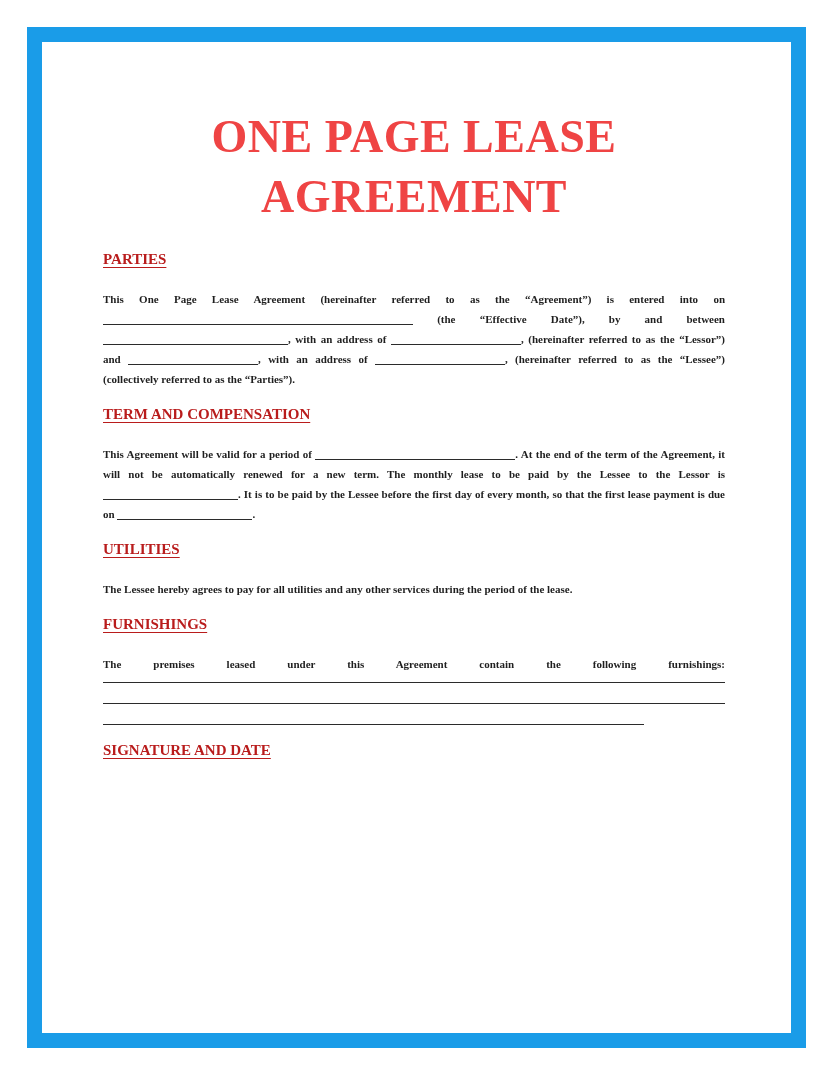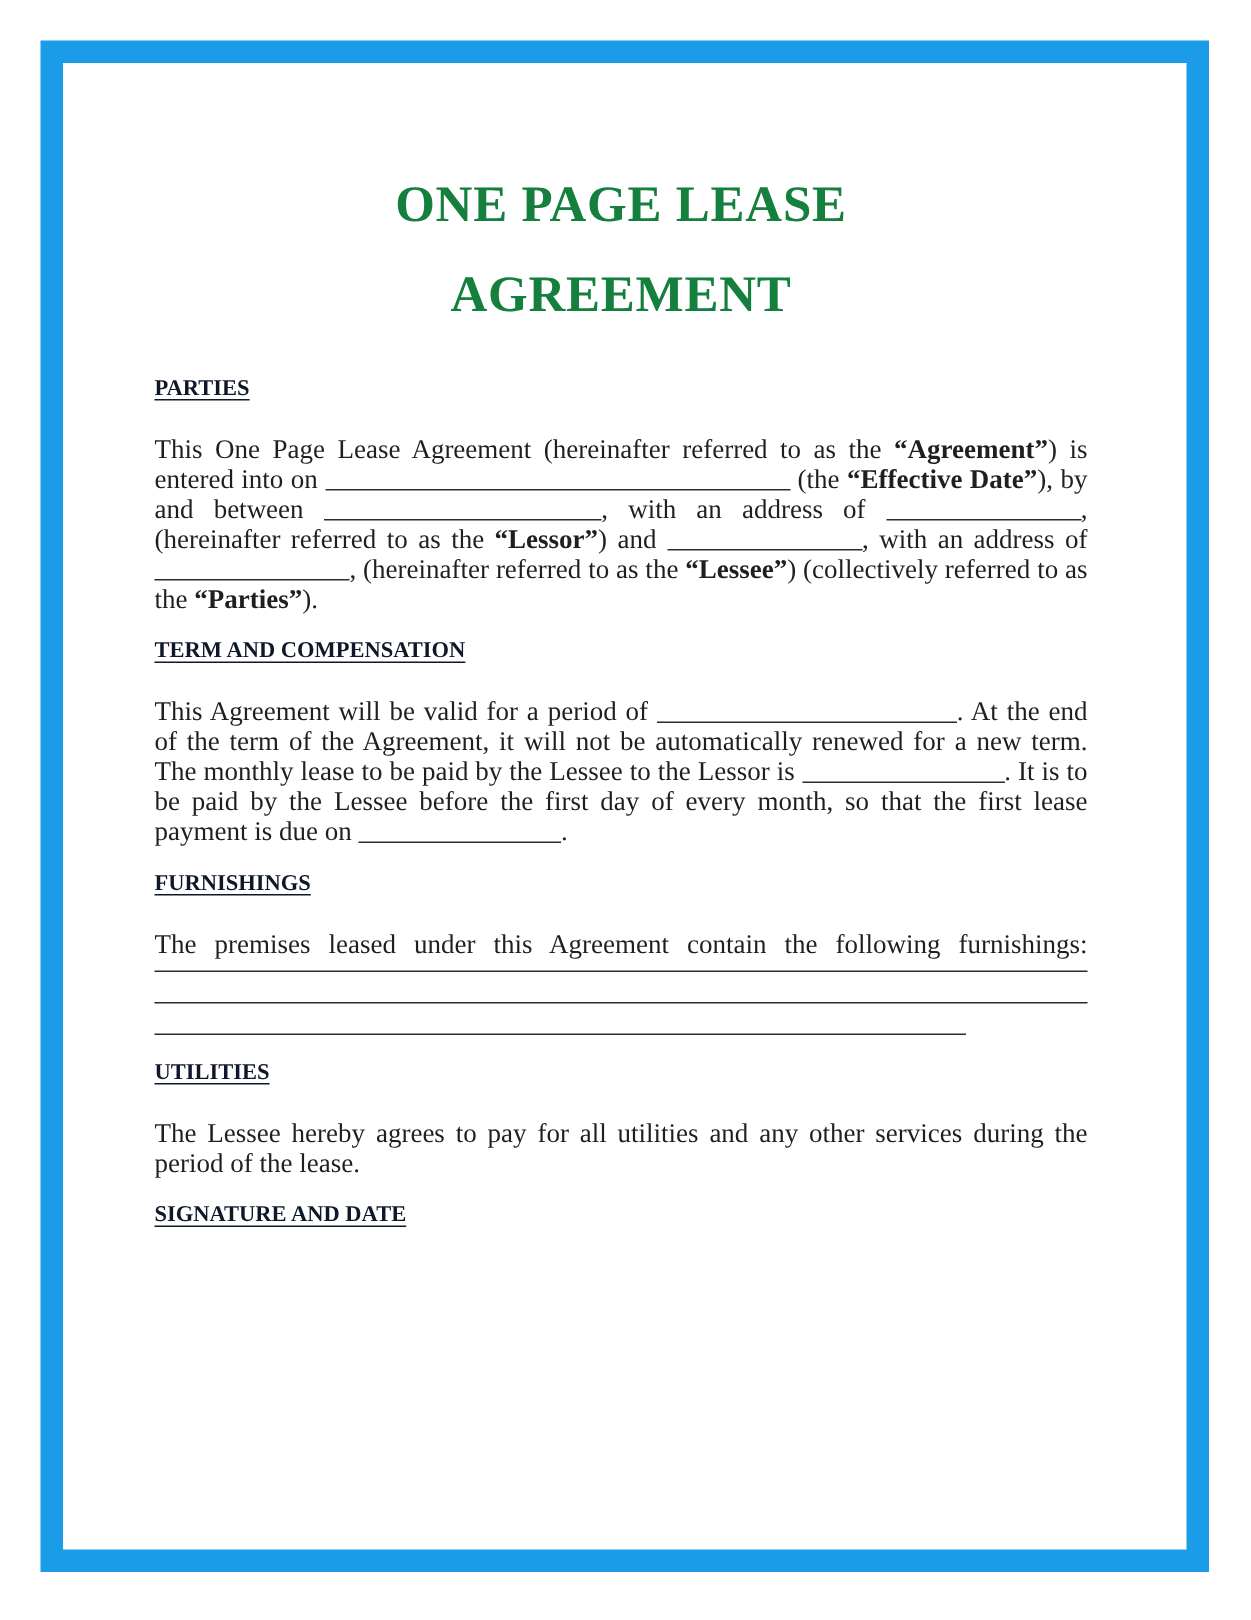--- a/index.html
+++ b/index.html
@@ -25,39 +25,40 @@
     box-sizing: border-box;
     width: 100%;
     height: 100%;
     padding: 65px 66px 0 61px;
     color: #1f1f1f;
   }
   .doc-title {
     margin: 0 0 23px 0;
     text-align: center;
     font-weight: bold;
-    font-size: 34px;
+    font-size: 46px;
     line-height: 60px;
-    color: #15803d;
+    color: #ef4444;
     letter-spacing: 0.5px;
   }
   h2.section-heading {
     margin: 16px 0 21px 0;
     font-size: 15px;
     line-height: 18px;
     font-weight: bold;
     text-decoration: underline;
     text-underline-offset: 3px;
-    color: #0f172a;
+    color: #b91c1c;
   }
   p.para {
     margin: 10px 0 0 0;
-    font-size: 18px;
+    font-size: 11px;
     line-height: 20px;
     text-align: justify;
+    font-weight: bold;
   }
   p.para.stretch {
     text-align-last: justify;
   }
   .blank {
     display: inline-block;
     height: 2px;
     border-bottom: 1px solid #2b2b2b;
     margin-bottom: -2px;
   }
@@ -90,36 +91,36 @@
   </section>
 
   <section>
     <h2 class="section-heading">TERM AND COMPENSATION</h2>
     <div>
             <p class="para"><span>This Agreement will be valid for a period of </span><span class="blank" style="width: 200px;"></span><span>. At the end of the term of the Agreement, it will not be automatically renewed for a new term. The monthly lease to be paid by the Lessee to the Lessor is </span><span class="blank" style="width: 135px;"></span><span>. It is to be paid by the Lessee before the first day of every month, so that the first lease payment is due on </span><span class="blank" style="width: 135px;"></span><span>.</span></p>
           </div>
   </section>
 
   <section>
+    <h2 class="section-heading">UTILITIES</h2>
+    <div>
+            <p class="para"><span>The Lessee hereby agrees to pay for all utilities and any other services during the period of the lease.</span></p>
+          </div>
+  </section>
+
+  <section>
     <h2 class="section-heading">FURNISHINGS</h2>
     <div>
             <p class="para stretch"><span>The premises leased under this Agreement contain the following furnishings:</span></p>
             <div class="rules">
               <div class="rule" style="width: 100%;"></div>
               <div class="rule" style="width: 100%;"></div>
               <div class="rule" style="width: 87%;"></div>
             </div>
           </div>
   </section>
 
   <section>
-    <h2 class="section-heading">UTILITIES</h2>
-    <div>
-            <p class="para"><span>The Lessee hereby agrees to pay for all utilities and any other services during the period of the lease.</span></p>
-          </div>
-  </section>
-
-  <section>
     <h2 class="section-heading">SIGNATURE AND DATE</h2>
   </section>
 </div>
   </div>
 </div>
 
 </body></html>

